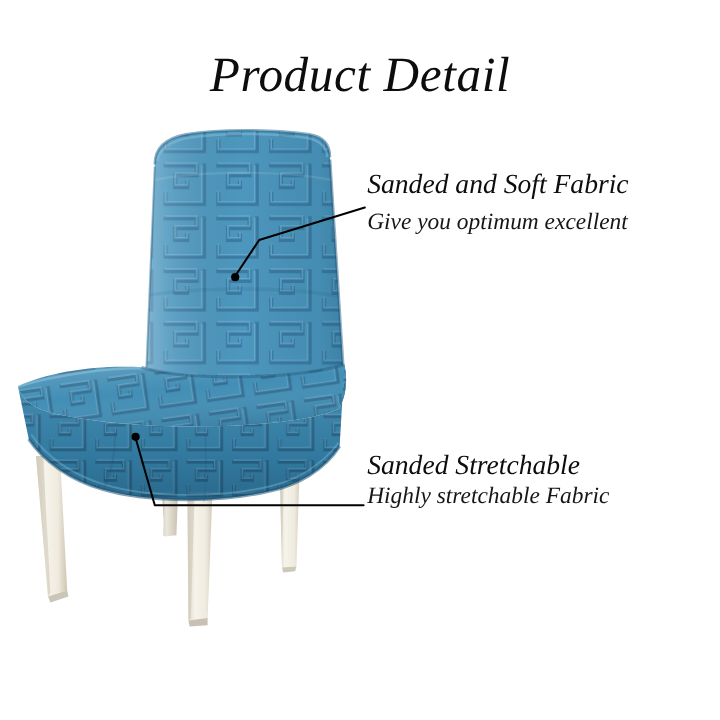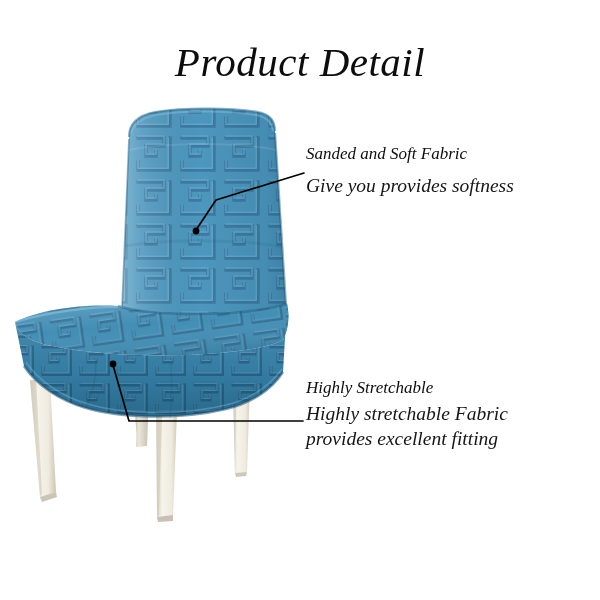--- a/index.html
+++ b/index.html
@@ -35,21 +35,21 @@
 
   
   .annotation {
     position: absolute;
     font-family: "Liberation Serif", "DejaVu Serif", serif;
     color: #121212;
   }
   .annotation .headline {
     font-style: italic;
     font-weight: 400;
-    font-size: 17px;
+    font-size: 23px;
     line-height: 27px;
     white-space: nowrap;
     color: #0d0d0d;
   }
   .annotation .body-line {
     font-style: italic;
     font-weight: 400;
     font-size: 19.5px;
     line-height: 25px;
     white-space: nowrap;
@@ -272,25 +272,24 @@
         <circle cx="113" cy="364" r="3.4" fill="#000000"></circle>
       </g>
     </svg>
   </div>
 
   <div class="title">Product Detail</div>
 
   <div class="annotation" id="annotation-fabric">
     <div class="headline">Sanded and Soft Fabric</div>
     <div class="body-lines">
-      <div class="body-line">Give you provides softness</div>
+      <div class="body-line">Give you optimum excellent</div>
     </div>
   </div>
 
   <div class="annotation" id="annotation-stretch">
-    <div class="headline">Highly Stretchable</div>
+    <div class="headline">Sanded Stretchable</div>
     <div class="body-lines">
       <div class="body-line">Highly stretchable Fabric</div>
-      <div class="body-line">provides excellent fitting</div>
     </div>
   </div>
 
 </div>
 
 </body></html>

